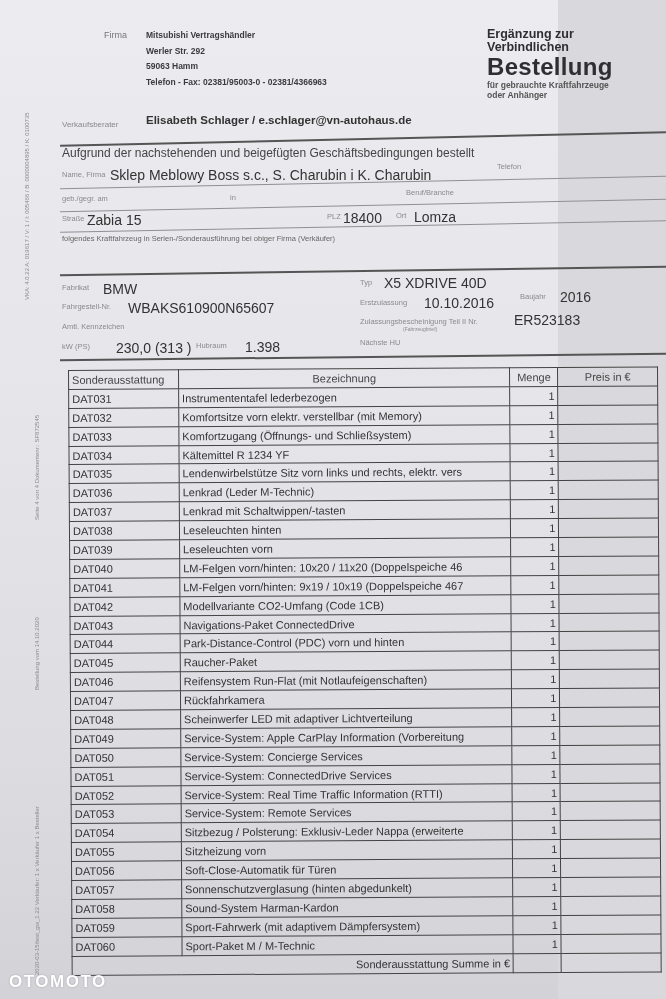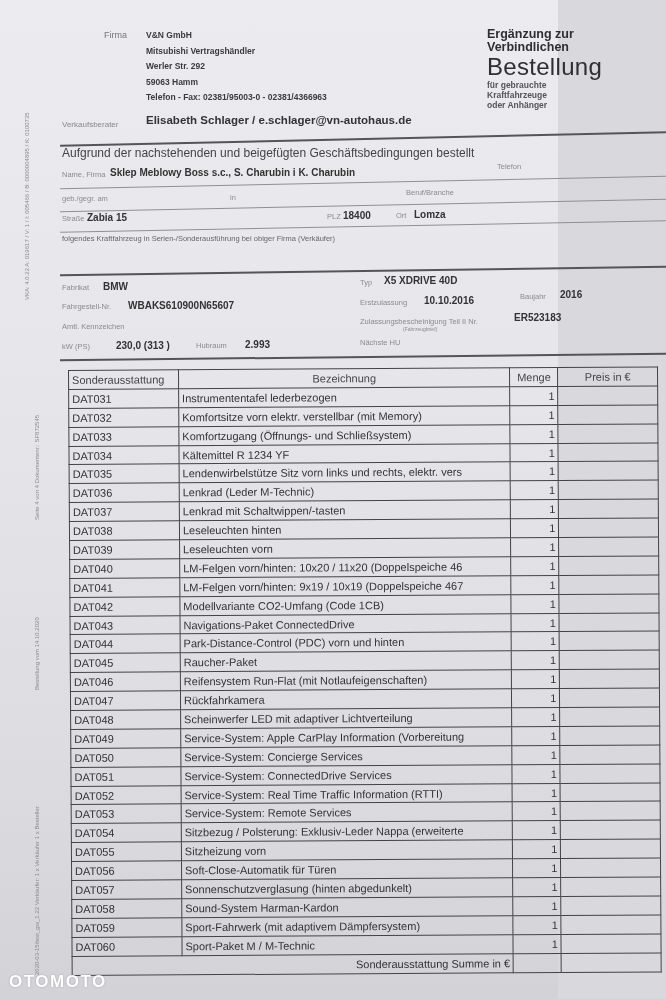--- a/index.html
+++ b/index.html
@@ -18,26 +18,26 @@
   .side-text {
     position: absolute; color: #8a8a90; font-size: 6px; white-space: nowrap;
     transform-origin: left top; transform: rotate(-90deg);
   }
   .hdr-firma { position: absolute; left: 104px; top: 30px; font-size: 9px; color: #777; }
   .hdr-lines { position: absolute; left: 146px; top: 28px; font-size: 8.5px; font-weight: bold; line-height: 15.5px; color: #3a3a40; }
   .hdr-berater-label { position: absolute; left: 62px; top: 120px; font-size: 8px; color: #888; }
   .hdr-berater { position: absolute; left: 146px; top: 114px; font-size: 11.5px; font-weight: bold; color: #333; }
   .title-block { position: absolute; left: 487px; top: 28px; color: #2e2e33; }
   .title-block .t1 { font-size: 12.5px; font-weight: bold; line-height: 13px; }
-  .title-block .t2 { font-size: 24px; font-weight: normal; line-height: 26px; letter-spacing: 0.3px; text-align: center; }
+  .title-block .t2 { font-size: 24px; font-weight: bold; line-height: 26px; letter-spacing: 0.3px; text-align: center; }
   .title-block .t3 { font-size: 8.5px; font-weight: bold; line-height: 10px; color: #555; }
   .hline { position: absolute; height: 1px; background: #8f8f95; }
   .hline.dark { background: #555; height: 2px; }
   .field-label { position: absolute; font-size: 7.5px; color: #8a8a90; white-space: nowrap; }
-  .field-val { position: absolute; font-size: 10px; font-weight: bold; color: #333; white-space: nowrap; }
+  .field-val { position: absolute; font-size: 14px; font-weight: normal; color: #333; white-space: nowrap; }
   .plain { position: absolute; font-size: 8px; color: #555; white-space: nowrap; }
 
   table.opts {
     position: absolute; left: 68px; top: 370px; width: 590px;
     border-collapse: collapse; font-size: 11px; color: #333;
     transform: rotate(-0.35deg); transform-origin: left top;
   }
   table.opts td, table.opts th {
     border: 1.5px solid #444; height: 18.9px; padding: 0 3px; white-space: nowrap; overflow: hidden;
   }
@@ -57,21 +57,20 @@
 
 <div class="paper">
 
   <div class="side-text" style="left:24px; top:300px;">VKA: 4.0.22   A: 019617 / V: 1 / I: 005466 / B: 0000004895 / K: 0100735</div>
   <div class="side-text" style="left:34px; top:520px;">Seite 4 von 4     Dokumentenr.: SF872545</div>
   <div class="side-text" style="left:34px; top:690px;">Bestellung vom 14.10.2020</div>
   <div class="side-text" style="left:34px; top:975px;">2020-03-15/test_gw_1.22    Verkäufer: 1 x Verkäufer  1 x Besteller</div>
 
   <div class="hdr-firma">Firma</div>
   <div class="hdr-lines">
-    <div>V&amp;N GmbH</div>
     <div>Mitsubishi Vertragshändler</div>
     <div>Werler Str. 292</div>
     <div>59063 Hamm</div>
     <div>Telefon - Fax: 02381/95003-0 - 02381/4366963</div>
   </div>
   <div class="hdr-berater-label">Verkaufsberater</div>
   <div class="hdr-berater">Elisabeth Schlager / e.schlager@vn-autohaus.de</div>
 
   <div class="title-block">
     <div class="t1">Ergänzung zur</div>
@@ -119,21 +118,21 @@
   <div class="field-val" style="left:560px; top:289px;">2016</div>
 
   <div class="field-label" style="left:62px; top:322px;">Amtl. Kennzeichen</div>
   <div class="field-label" style="left:360px; top:317px;">Zulassungsbescheinigung Teil II Nr.</div>
   <div class="field-label" style="left:403px; top:326px; font-size:5px;">(Fahrzeugbrief)</div>
   <div class="field-val" style="left:514px; top:312px;">ER523183</div>
 
   <div class="field-label" style="left:62px; top:342px;">kW (PS)</div>
   <div class="field-val" style="left:116px; top:340px;">230,0 (313 )</div>
   <div class="field-label" style="left:196px; top:341px;">Hubraum</div>
-  <div class="field-val" style="left:245px; top:339px;">2.993</div>
+  <div class="field-val" style="left:245px; top:339px;">1.398</div>
   <div class="field-label" style="left:360px; top:338px;">Nächste HU</div>
 
   <div class="hline dark" style="left:60px; top:356px; width:606px; transform:rotate(-0.6deg);"></div>
 
   <table class="opts">
     <thead>
       <tr>
         <th class="c-code" style="text-align:left;">Sonderausstattung</th>
         <th class="c-desc">Bezeichnung</th>
         <th class="c-qty" style="text-align:center;">Menge</th>

